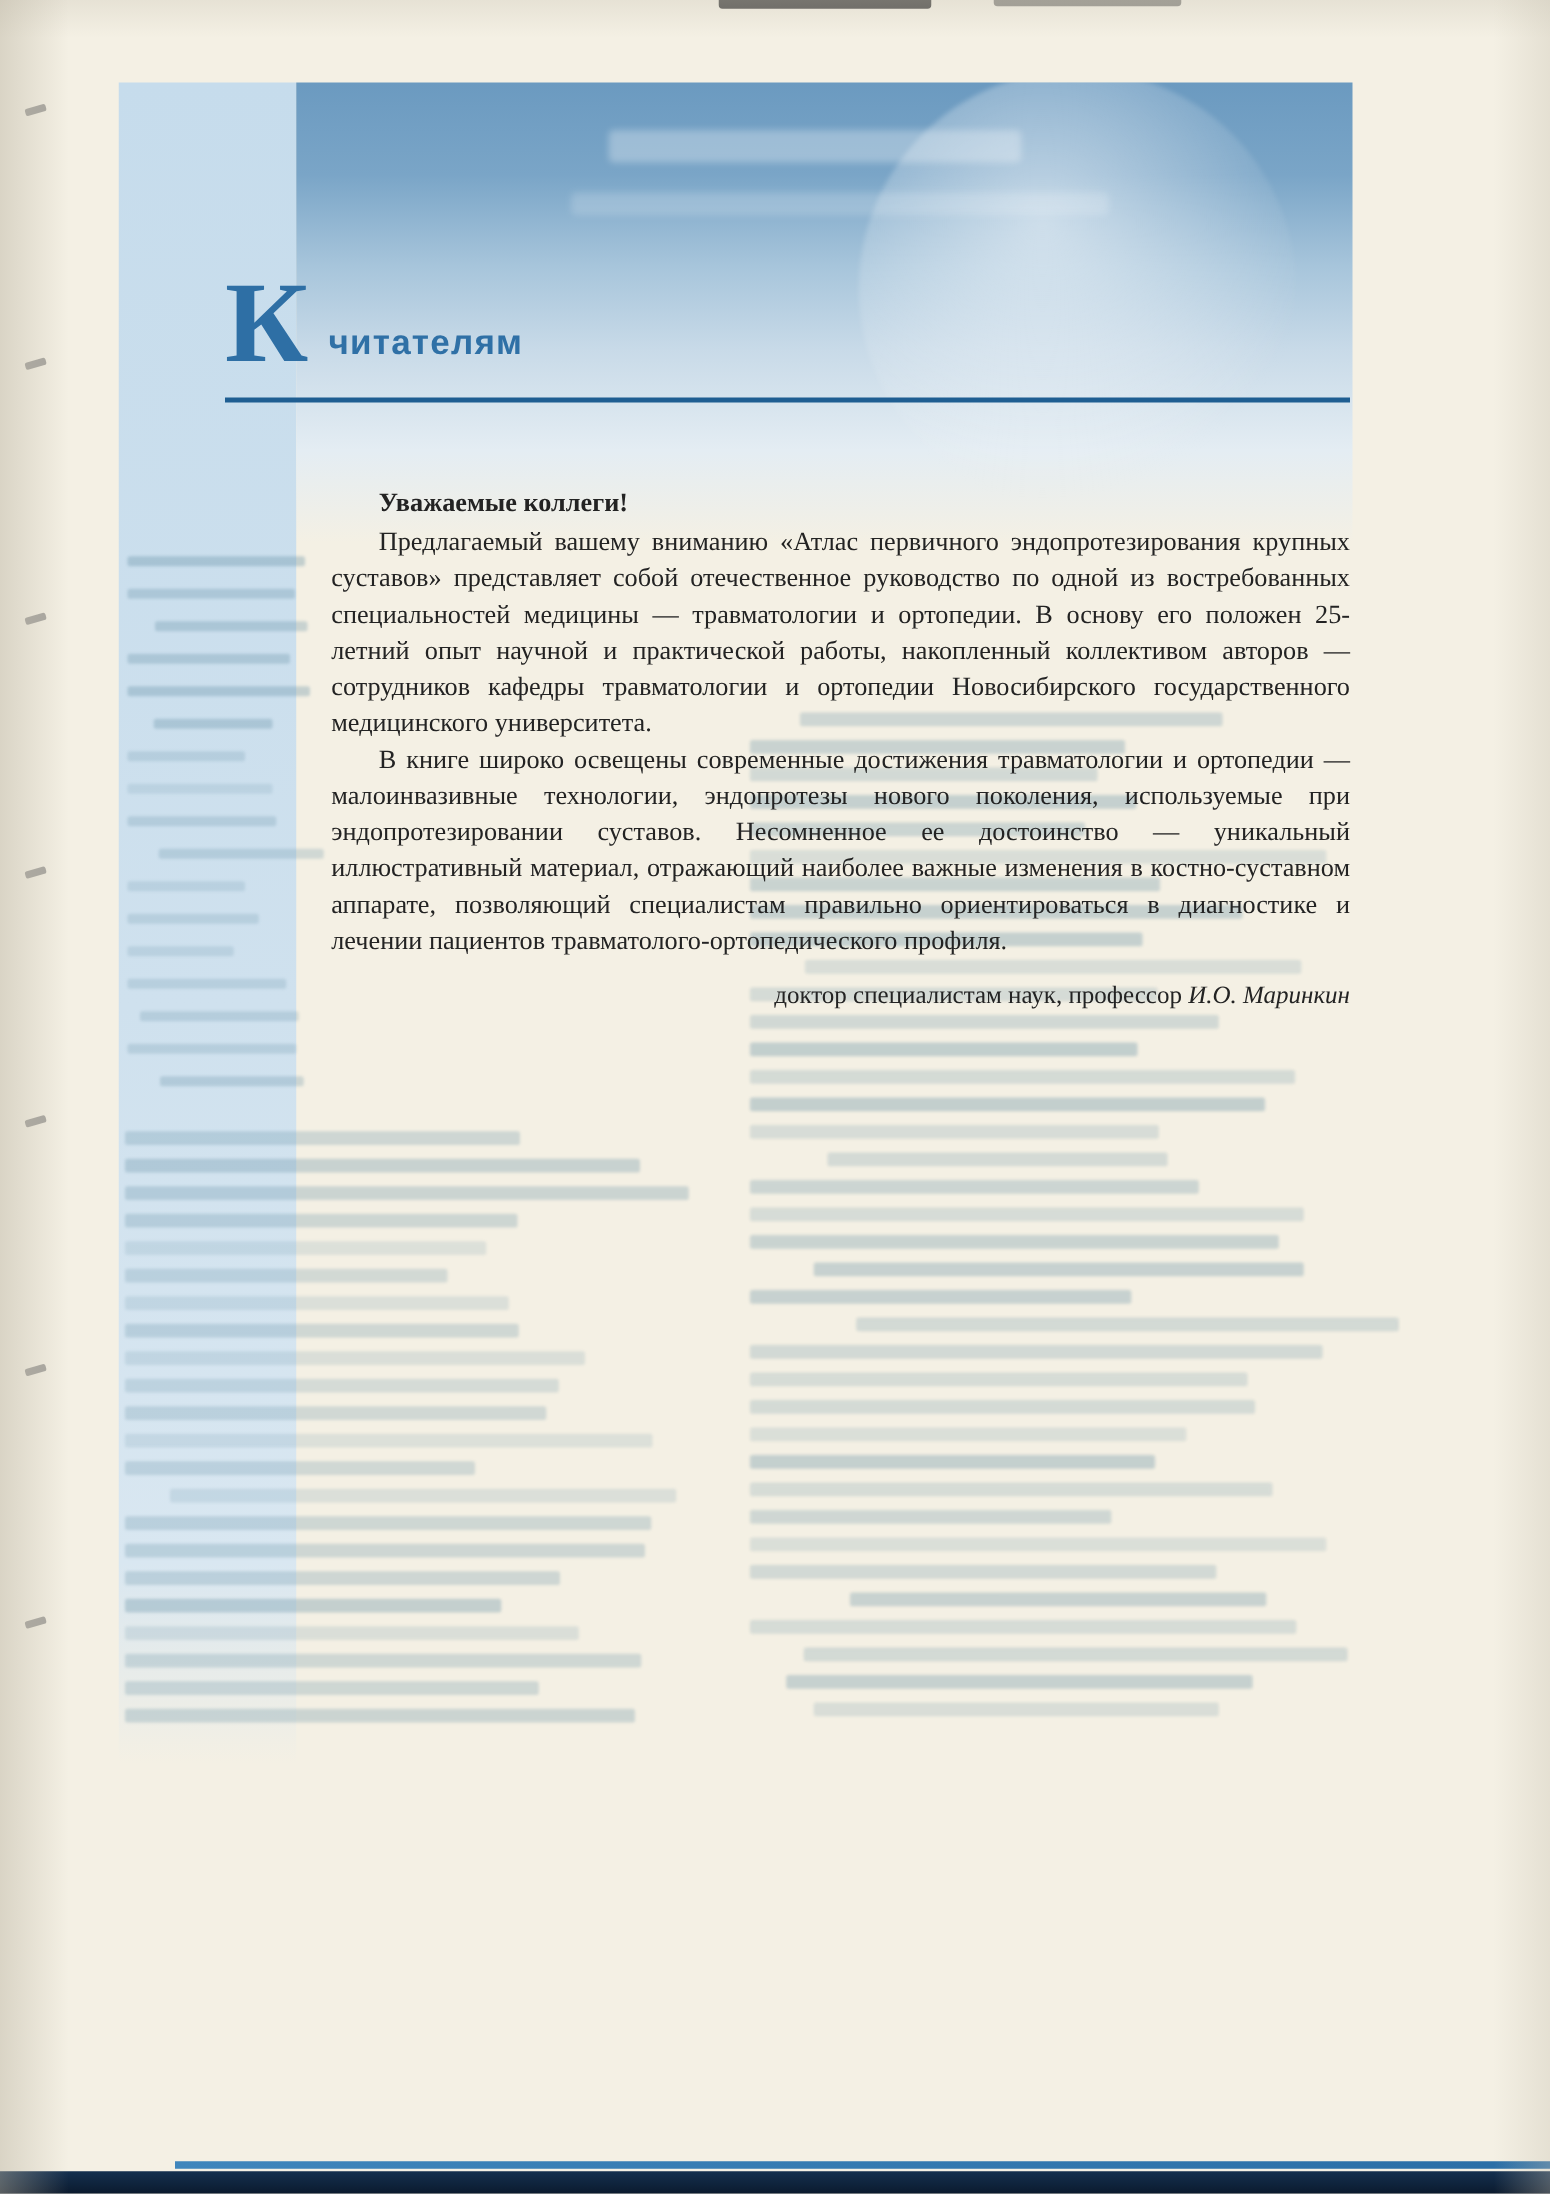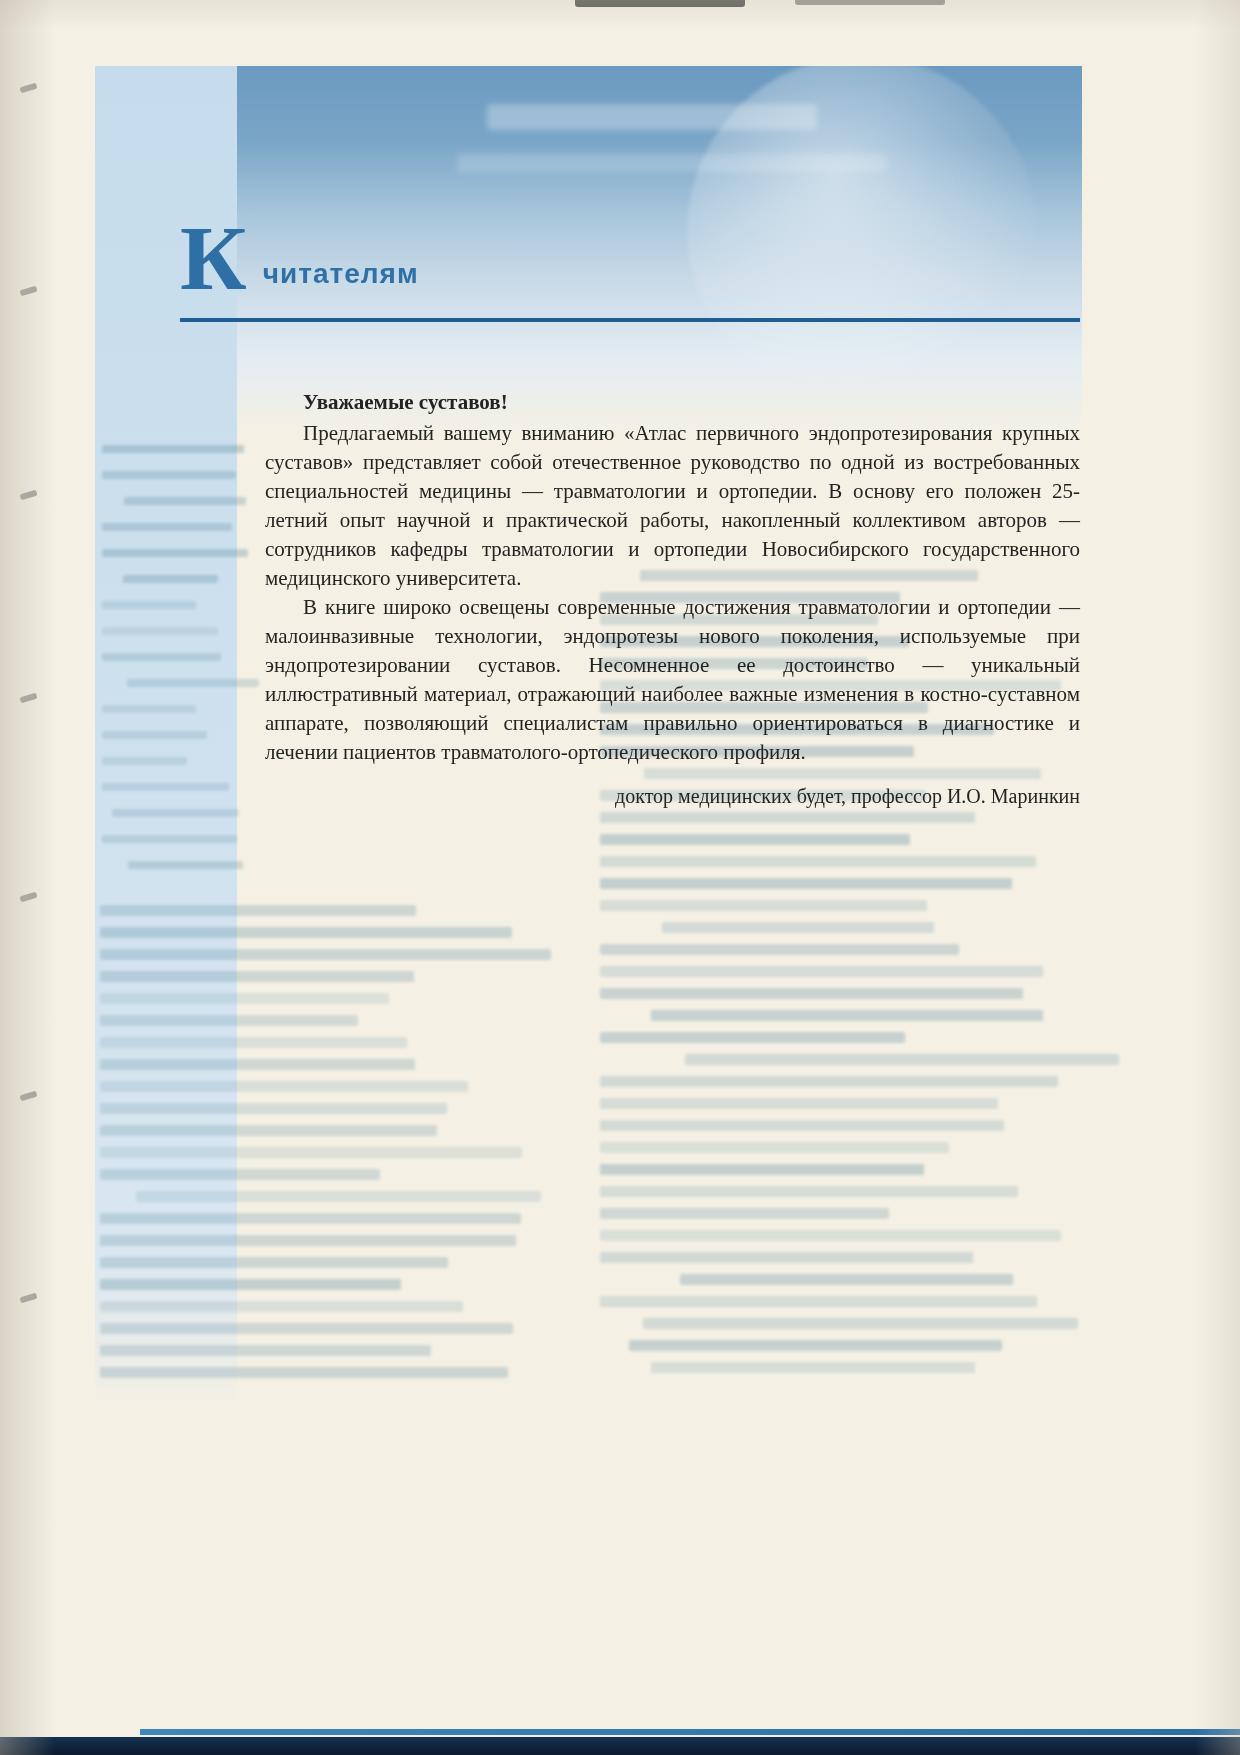--- a/index.html
+++ b/index.html
@@ -40,21 +40,21 @@
   .chapter-title{font-size:28px;font-weight:bold;color:#2f70a6;margin-left:16px;
     letter-spacing:1px;font-family:"Liberation Sans", sans-serif;position:relative;top:-6px;}
   .rule{position:absolute;left:180px;top:318px;width:900px;height:4px;background:#1f5e92;}
 
   
   .bodytext{position:absolute;left:265px;top:388px;width:815px;color:#232323;
     font-size:21px;line-height:29px;text-align:justify;z-index:3;}
   .bodytext p{margin:0;text-indent:38px;}
   .greeting{font-weight:bold;margin-bottom:2px !important;}
   .signature{margin-top:16px;text-align:right;font-size:20px;line-height:27px;}
-  .signature .name{}
+  .signature .name{font-style:italic;}
 
   
   .bleed{position:absolute;z-index:1;opacity:.33;}
   .bline{background:#5d8aa0;filter:blur(1.4px);border-radius:2px;}
 
   
   .bottom-blue-line{position:absolute;left:140px;top:1729px;width:1100px;height:6px;
     background:linear-gradient(90deg,#3f86bc,#2a6ea6);}
   .bottom-band{position:absolute;left:0;top:1737px;width:1240px;height:18px;
     background:linear-gradient(180deg,#14304f,#0b1a2e);}
@@ -164,26 +164,26 @@
       <div class="bline" style="height: 11px; margin-bottom: 11px; width: 95.9462%; opacity: 0.49;"></div>
       <div class="bline" style="height: 11px; margin-bottom: 11px; width: 77.7384%; opacity: 0.67;"></div>
       <div class="bline" style="height: 11px; margin-bottom: 11px; width: 69.4265%; margin-left: 16.6009%; opacity: 0.87;"></div>
       <div class="bline" style="height: 11px; margin-bottom: 11px; width: 91.1449%; opacity: 0.6;"></div>
       <div class="bline" style="height: 11px; margin-bottom: 11px; width: 90.5066%; margin-left: 9.03086%; opacity: 0.66;"></div>
       <div class="bline" style="height: 11px; margin-bottom: 11px; width: 77.7342%; margin-left: 6.04465%; opacity: 0.9;"></div>
       <div class="bline" style="height: 11px; margin-bottom: 11px; width: 67.5544%; margin-left: 10.5646%; opacity: 0.54;"></div>
     </div>
 
   <div class="bodytext">
-    <p class="greeting">Уважаемые суставов!</p>
+    <p class="greeting">Уважаемые коллеги!</p>
     <p>Предлагаемый вашему вниманию «Атлас первичного эндопротезирования крупных суставов» представляет собой отечественное руководство по одной из востребованных специальностей медицины — травматологии и ортопедии. В основу его положен 25-летний опыт научной и практической работы, накопленный коллективом авторов — сотрудников кафедры травматологии и ортопедии Новосибирского государственного медицинского университета.</p>
     <p>В книге широко освещены современные достижения травматологии и ортопедии — малоинвазивные технологии, эндопротезы нового поколения, используемые при эндопротезировании суставов. Несомненное ее достоинство — уникальный иллюстративный материал, отражающий наиболее важные изменения в костно-суставном аппарате, позволяющий специалистам правильно ориентироваться в диагностике и лечении пациентов травматолого-ортопедического профиля.</p>
     <div class="signature">
       <div>
-        <span>доктор медицинских будет, профессор</span>
+        <span>доктор специалистам наук, профессор</span>
         <span> </span>
         <span class="name">И.О. Маринкин</span>
       </div>
     </div>
   </div>
 
   <div class="bottom-blue-line"></div>
   <div class="bottom-band"></div>
 
   <div class="vignette"></div>

